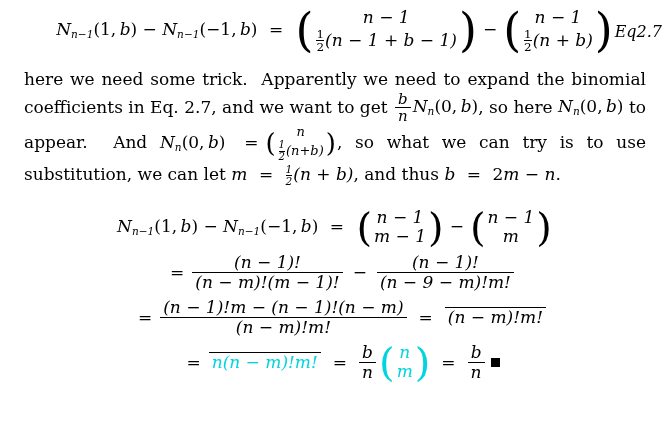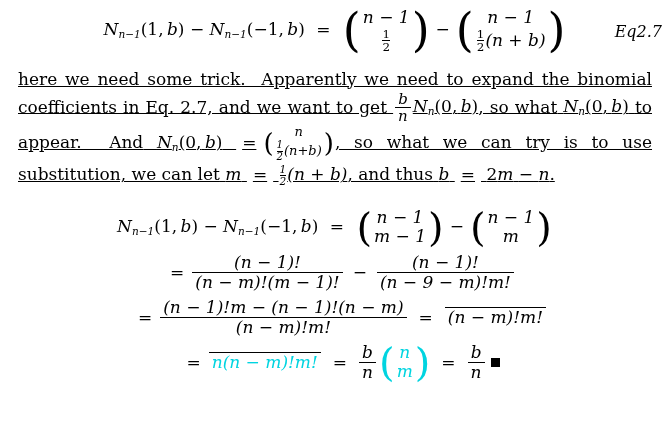--- a/index.html
+++ b/index.html
@@ -87,22 +87,21 @@
     right: 8px;
     top: 50%;
     transform: translateY(-50%);
     font-style: italic;
     font-size: 16px;
   }
   .para {
     font-size: 17px;
     line-height: 1.42;
     text-align: justify;
-    margin: 0 18px;
-    text-decoration: underline;
+    margin: 0 24px;
   }
   .para .math { font-style: italic; }
 
   .eq-block {
     text-align: center;
     font-size: 17px;
   }
 
   .align-row {
     display: flex;
@@ -133,39 +132,39 @@
   <div class="eq-line" style="margin-top:8px;">
     <span class="math">
       <span class="math">N</span><sub>n−1</sub><span class="up">(1</span><span class="up">,</span> <span class="math">b</span><span class="up">)</span>
       <span class="up">−</span>
       <span class="math">N</span><sub>n−1</sub><span class="up">(−1</span><span class="up">,</span> <span class="math">b</span><span class="up">)</span>
       <span class="eqsign">=</span>
     </span><span class="binom">
         <span class="paren-big" style="font-size:46px;line-height:0.82;">(</span>
         <span class="stack">
           <span class="math">n − 1</span>
-          <span><span class="sfrac"><span class="n">1</span><span class="d">2</span></span></span>
+          <span><span class="sfrac"><span class="n">1</span><span class="d">2</span></span><span class="math">(n − 1 + b − 1)</span></span>
         </span>
         <span class="paren-big" style="font-size:46px;line-height:0.82;">)</span>
       </span><span class="up" style="padding:0 5px;">−</span><span class="binom">
         <span class="paren-big" style="font-size:46px;line-height:0.82;">(</span>
         <span class="stack">
           <span class="math">n − 1</span>
           <span><span class="sfrac"><span class="n">1</span><span class="d">2</span></span><span class="math">(n + b)</span></span>
         </span>
         <span class="paren-big" style="font-size:46px;line-height:0.82;">)</span>
       </span>
     <span class="eq-tag">Eq2.7</span>
   </div>
 
   <div class="spacer-m"></div>
 
   <div class="para">
     <span>here we need some trick.&nbsp; Apparently we need to expand the binomial coefficients in Eq. 2.7, and we want to get</span>
-    <span class="math"><span class="frac" style="font-size:15px;"><span class="n"><span class="math">b</span></span><span class="d"><span class="math">n</span></span></span><span class="math">N</span><sub>n</sub><span class="up">(0</span><span class="up">,</span> <span class="math">b</span><span class="up">)</span></span><span>, so what</span>
+    <span class="math"><span class="frac" style="font-size:15px;"><span class="n"><span class="math">b</span></span><span class="d"><span class="math">n</span></span></span><span class="math">N</span><sub>n</sub><span class="up">(0</span><span class="up">,</span> <span class="math">b</span><span class="up">)</span></span><span>, so here</span>
     <span class="math"><span class="math">N</span><sub>n</sub><span class="up">(0</span><span class="up">,</span> <span class="math">b</span><span class="up">)</span></span>
     <span>to appear.&nbsp; And</span>
     <span class="math"><span class="math">N</span><sub>n</sub><span class="up">(0</span><span class="up">,</span> <span class="math">b</span><span class="up">)</span> <span class="eqsign">=</span><span class="binom">
           <span class="paren-big" style="font-size:26px;line-height:0.8;">(</span>
           <span class="stack" style="font-size:13px;">
             <span class="math">n</span>
             <span><span class="sfrac" style="font-size:78%;"><span class="n">1</span><span class="d">2</span></span><span class="math">(n+b)</span></span>
           </span>
           <span class="paren-big" style="font-size:26px;line-height:0.8;">)</span>
         </span></span><span>, so what we can try is to use substitution, we can let</span>

